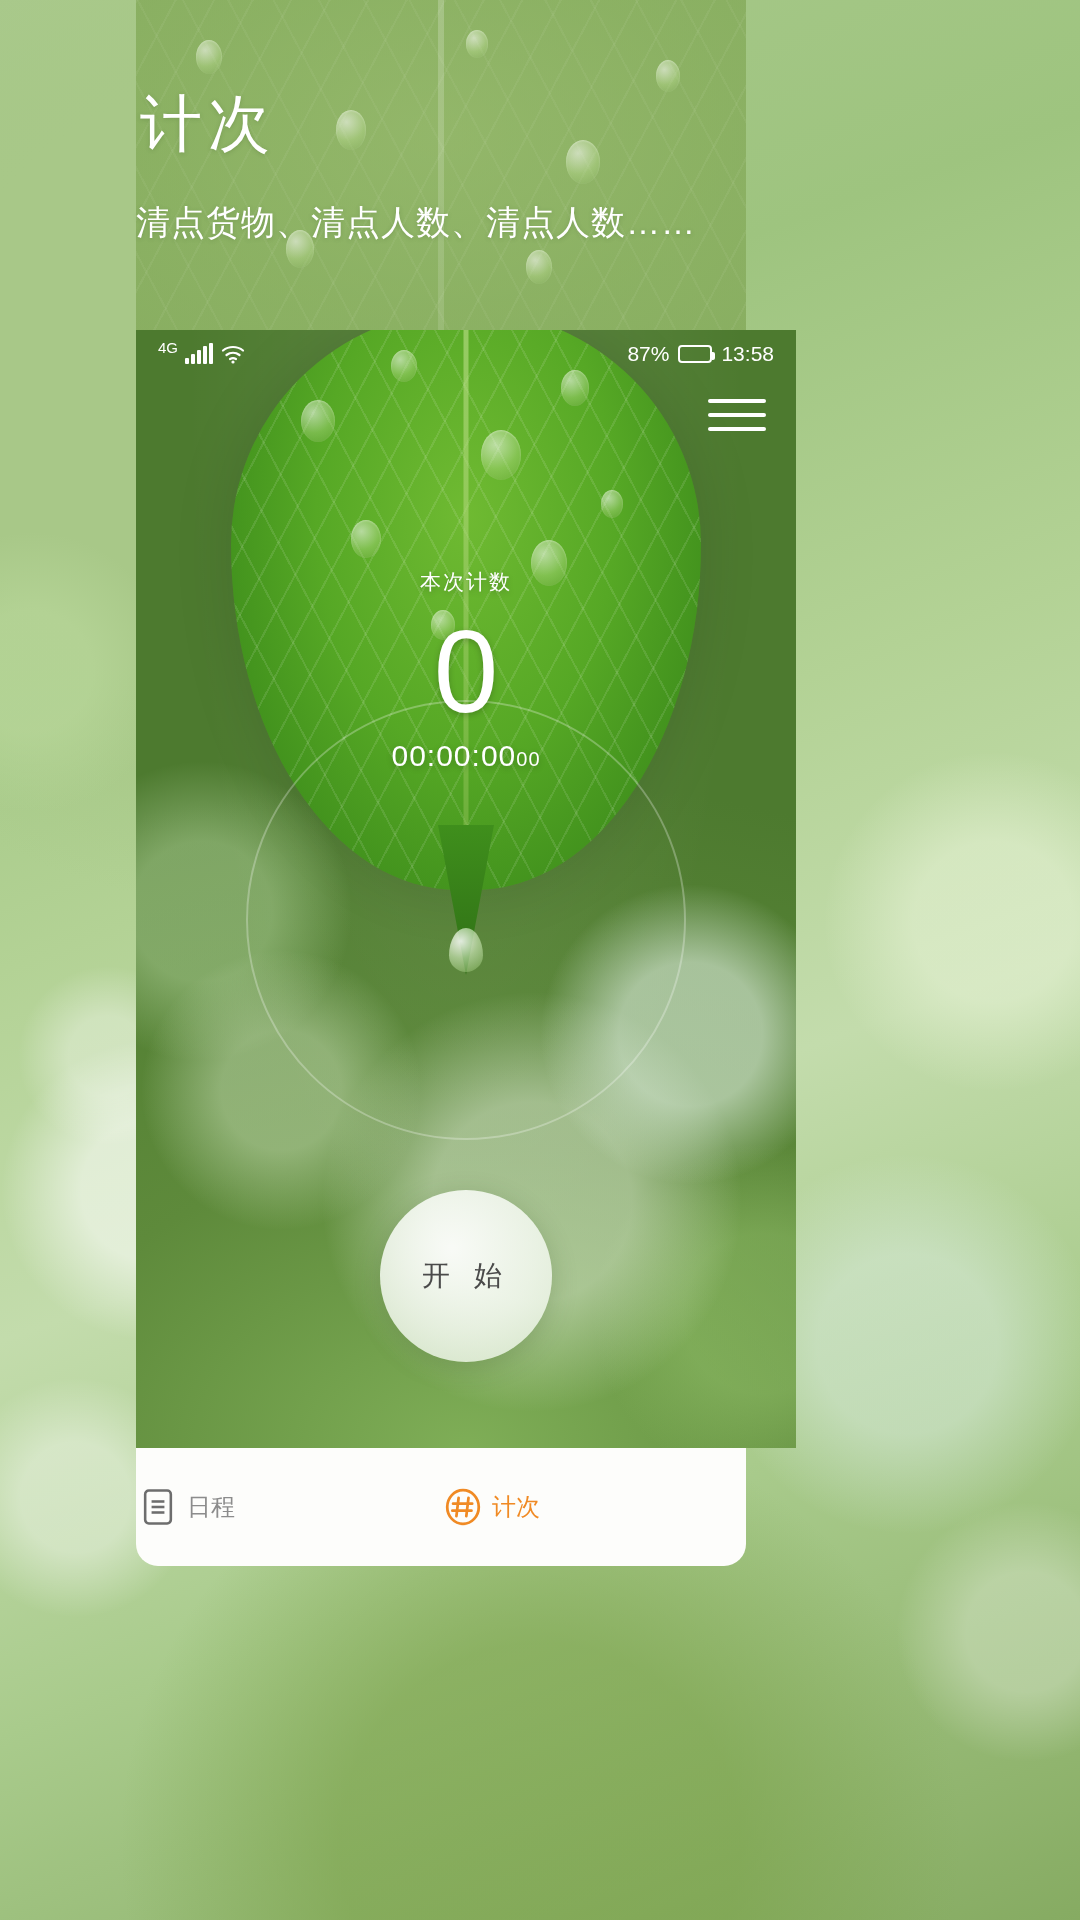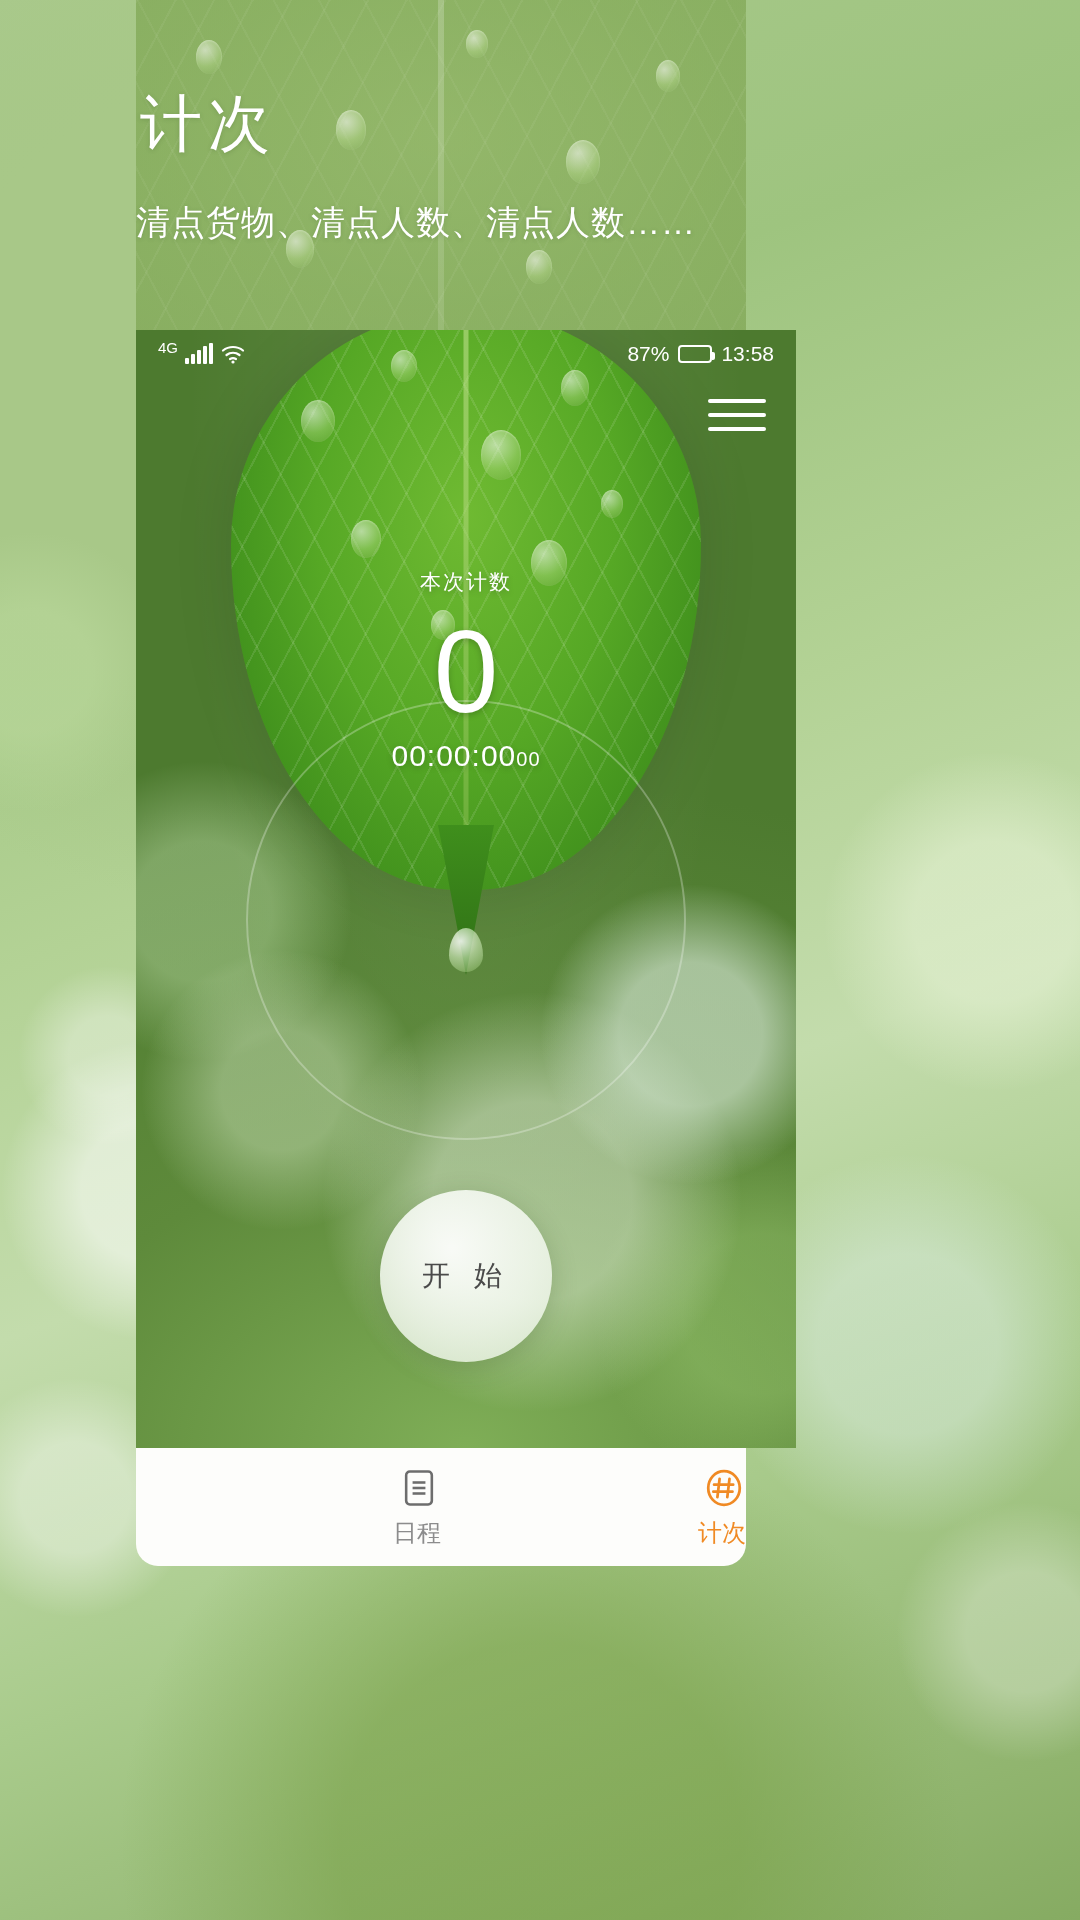--- a/index.html
+++ b/index.html
@@ -164,21 +164,21 @@
   }
 
   
   .tabbar{
     position:absolute; left:136px; top:1448px; width:610px; height:118px;
     background:#fdfdfb;
     border-radius:0 0 22px 22px;
     display:flex; align-items:center; z-index:7;
   }
   .tab{
-    flex:1; display:flex; flex-direction:column; align-items:flex-end; gap:7px;
+    flex:1; display:flex; flex-direction:row; align-items:center; gap:7px;
     cursor:pointer; color:#8c8c8c;
   }
   .tab .tlbl{ font-size:24px; }
   .tab.active{ color:#f08a24; }
   .tab svg{ display:block; }
 </style>
 </head>
 <body>
 
 <div class="backdrop"></div>

